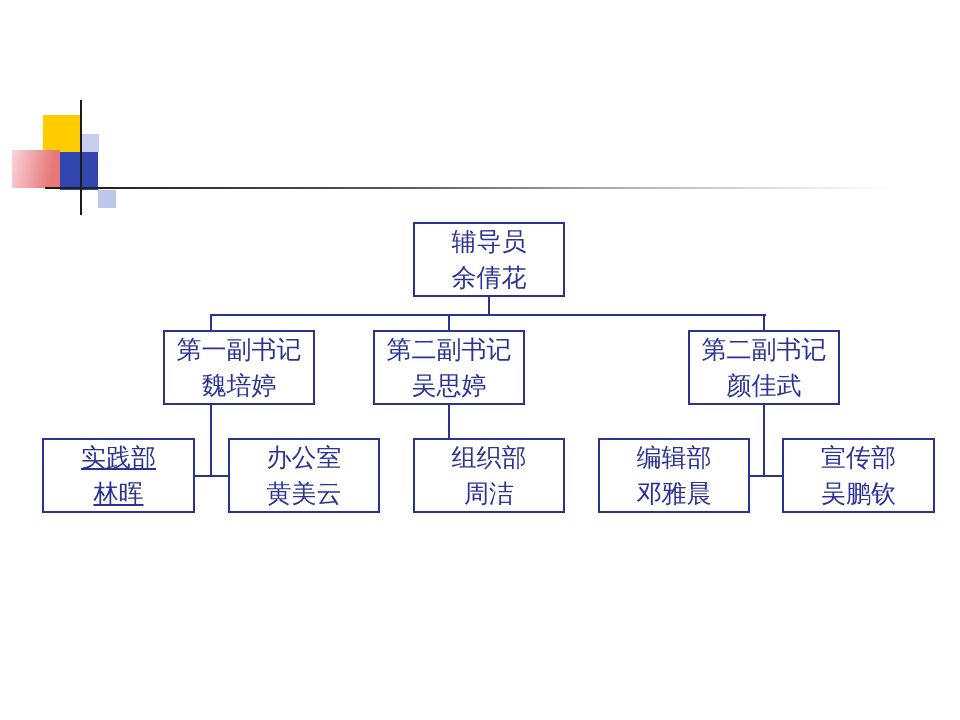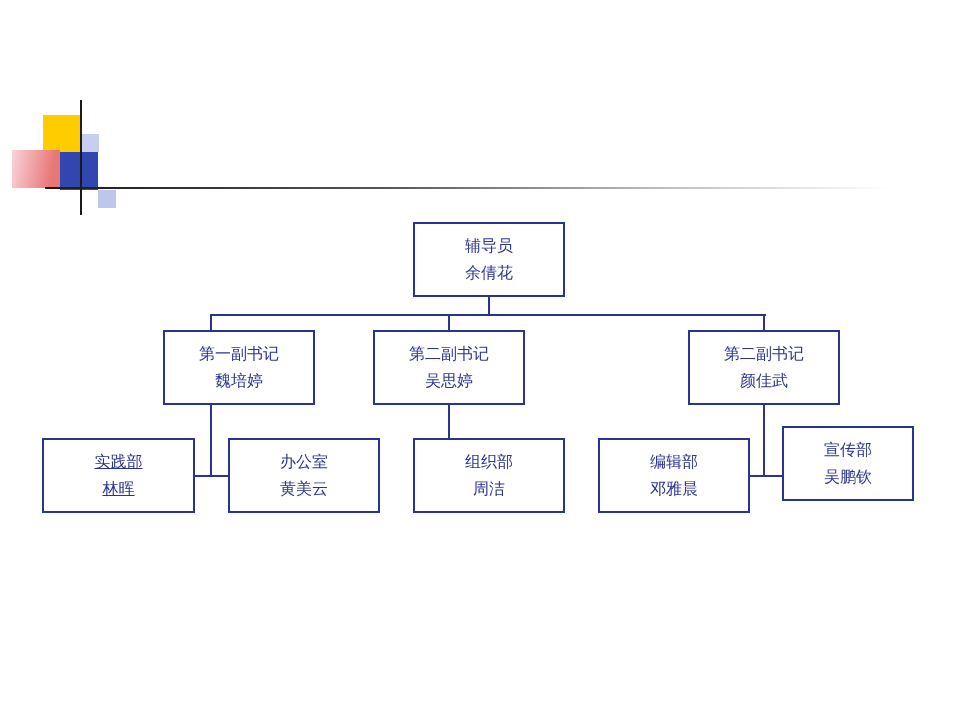--- a/index.html
+++ b/index.html
@@ -39,34 +39,34 @@
     position: absolute;
     box-sizing: border-box;
     border: 2px solid var(--navy, #2A3294);
     background: #ffffff;
     color: var(--navy, #2A3294);
     display: flex;
     flex-direction: column;
     align-items: center;
     justify-content: center;
     gap: 11px;
-    font-size: 16px;
+    font-size: 25px;
     line-height: 1;
     text-align: right;
     white-space: nowrap;
   }
   #node-root { left: 413px; top: 222px; width: 152px; height: 75px; }
   #node-l2-0 { left: 135px; top: 330px; width: 152px; height: 75px; margin-left: 28px; }
   #node-l2-1 { left: 373px; top: 330px; width: 152px; height: 75px; }
   #node-l2-2 { left: 688px; top: 330px; width: 152px; height: 75px; }
   #node-l3-0 { left: 42px;  top: 438px; width: 153px; height: 75px; text-decoration: underline; }
   #node-l3-1 { left: 228px; top: 438px; width: 152px; height: 75px; }
   #node-l3-2 { left: 413px; top: 438px; width: 152px; height: 75px; }
   #node-l3-3 { left: 598px; top: 438px; width: 152px; height: 75px; }
-  #node-l3-4 { left: 782px; top: 426px; width: 132px; height: 75px; }
+  #node-l3-4 { left: 782px; top: 438px; width: 153px; height: 75px; }
 
   
   .connector { position: absolute; background: var(--navy, #2A3294); }
   #c-root-stem { left: 488px; top: 297px; width: 2px;   height: 19px; }
   #c-l2-hbar   { left: 210px; top: 314px; width: 556px; height: 2px;  }
   #c-l2-drop-0 { left: 210px; top: 314px; width: 2px;   height: 16px; }
   #c-l2-drop-1 { left: 448px; top: 314px; width: 2px;   height: 16px; }
   #c-l2-drop-2 { left: 763px; top: 314px; width: 2px;   height: 16px; }
   #c-b1-stem   { left: 210px; top: 405px; width: 2px;   height: 71px; }
   #c-b1-hbar   { left: 195px; top: 475px; width: 33px;  height: 2px;  }

